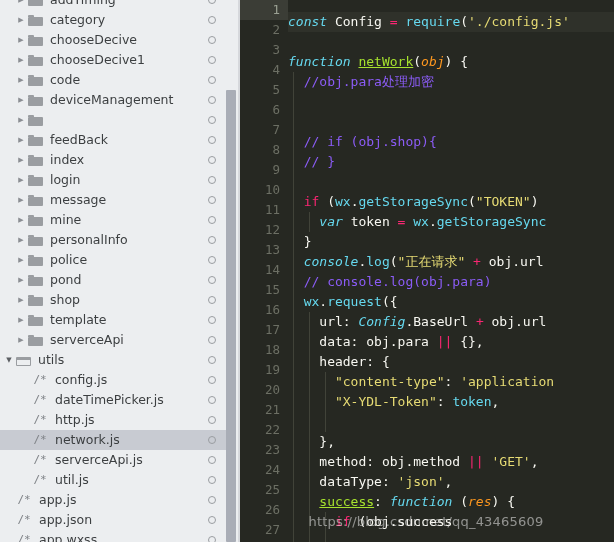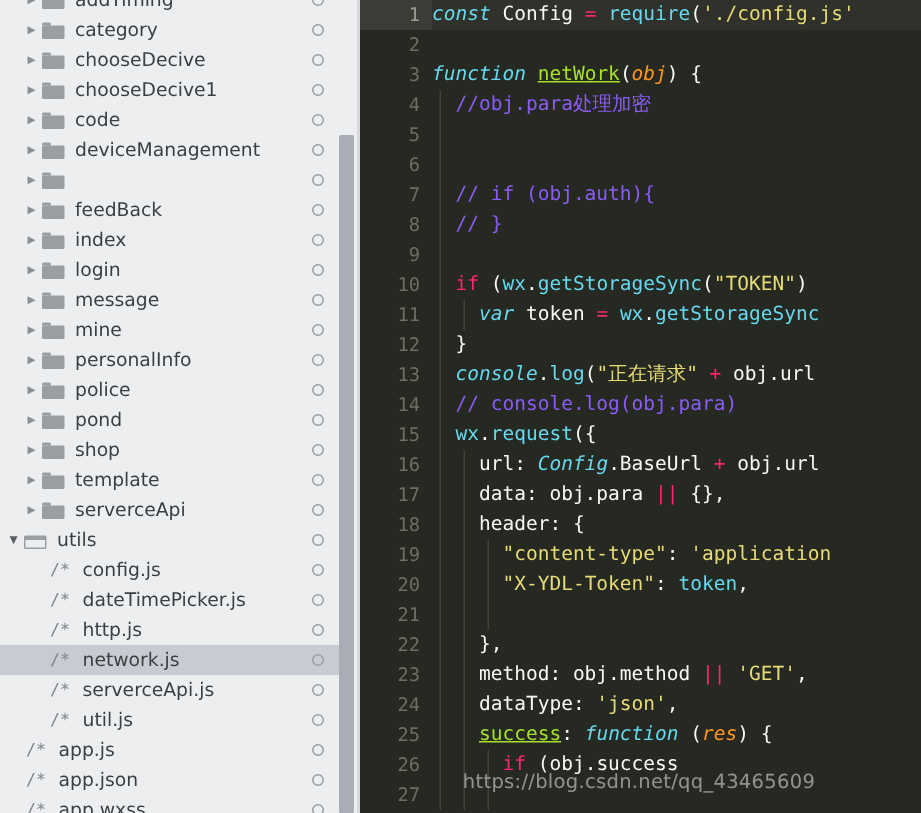--- a/index.html
+++ b/index.html
@@ -146,21 +146,21 @@
   }
   .cline {
     height: 20px;
     line-height: 20px;
     white-space: pre;
     font-family: "DejaVu Sans Mono", monospace;
     font-size: 13px;
     color: #f8f8f2;
     position: relative;
   }
-  .cline.active { background: #2f312a; }
+  .cline.active { background: #2f312a; margin-top: 12px; }
   .indent-guide {
     position: absolute;
     top: 0;
     width: 1px; height: 20px;
     background: #414339;
   }
   .ig1 { left: 5px; }
   .ig2 { left: 21px; }
   .ig3 { left: 37px; }
 
@@ -459,21 +459,21 @@
         <div class="ln">27</div>
         <div class="ln">28</div>
       </div>
     <div id="code">
         <div class="cline active"><span class="ki">const</span><span class="id"> </span><span class="id">Config</span><span class="id"> </span><span class="k">=</span><span class="id"> </span><span class="blu">require</span><span class="id">(</span><span class="str">'./config.js'</span></div>
         <div class="cline"> </div>
         <div class="cline"><span class="ki">function</span><span class="id"> </span><span class="fn">netWork</span><span class="id">(</span><span class="par">obj</span><span class="id">) {</span></div>
         <div class="cline"><span class="indent-guide ig1"></span><span class="cm">  //obj.para处理加密</span></div>
         <div class="cline"><span class="indent-guide ig1"></span> </div>
         <div class="cline"><span class="indent-guide ig1"></span> </div>
-        <div class="cline"><span class="indent-guide ig1"></span><span class="cm">  // if (obj.auth){</span></div>
+        <div class="cline"><span class="indent-guide ig1"></span><span class="cm">  // if (obj.shop){</span></div>
         <div class="cline"><span class="indent-guide ig1"></span><span class="cm">  // }</span></div>
         <div class="cline"><span class="indent-guide ig1"></span> </div>
         <div class="cline"><span class="indent-guide ig1"></span><span class="id">  </span><span class="k">if</span><span class="id"> (</span><span class="blu">wx</span><span class="id">.</span><span class="blu">getStorageSync</span><span class="id">(</span><span class="str">"TOKEN"</span><span class="id">)</span></div>
         <div class="cline"><span class="indent-guide ig1"></span><span class="indent-guide ig2"></span><span class="id">    </span><span class="ki">var</span><span class="id"> </span><span class="id">token</span><span class="id"> </span><span class="k">=</span><span class="id"> </span><span class="blu">wx</span><span class="id">.</span><span class="blu">getStorageSync</span></div>
         <div class="cline"><span class="indent-guide ig1"></span><span class="id">  }</span></div>
         <div class="cline"><span class="indent-guide ig1"></span><span class="id">  </span><span class="cls">console</span><span class="id">.</span><span class="blu">log</span><span class="id">(</span><span class="str">"正在请求"</span><span class="id"> </span><span class="k">+</span><span class="id"> obj.url</span></div>
         <div class="cline"><span class="indent-guide ig1"></span><span class="cm">  // console.log(obj.para)</span></div>
         <div class="cline"><span class="indent-guide ig1"></span><span class="id">  </span><span class="blu">wx</span><span class="id">.</span><span class="blu">request</span><span class="id">({</span></div>
         <div class="cline"><span class="indent-guide ig1"></span><span class="indent-guide ig2"></span><span class="id">    </span><span class="id">url</span><span class="id">: </span><span class="cls">Config</span><span class="id">.BaseUrl </span><span class="k">+</span><span class="id"> obj.url</span></div>
         <div class="cline"><span class="indent-guide ig1"></span><span class="indent-guide ig2"></span><span class="id">    data: obj.para </span><span class="k">||</span><span class="id"> {},</span></div>

